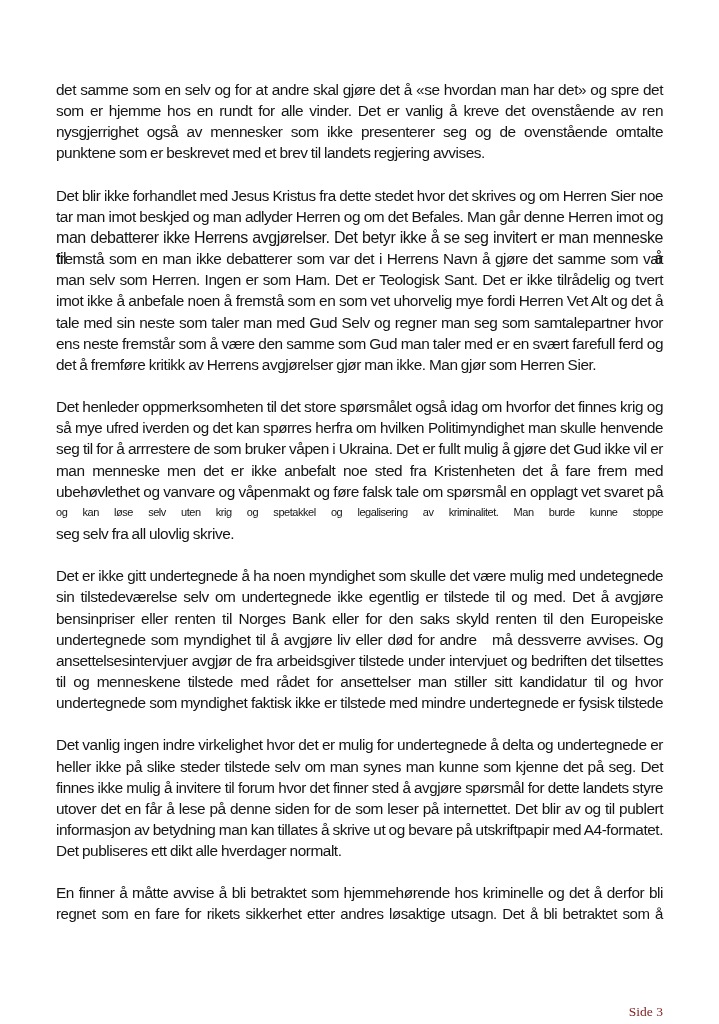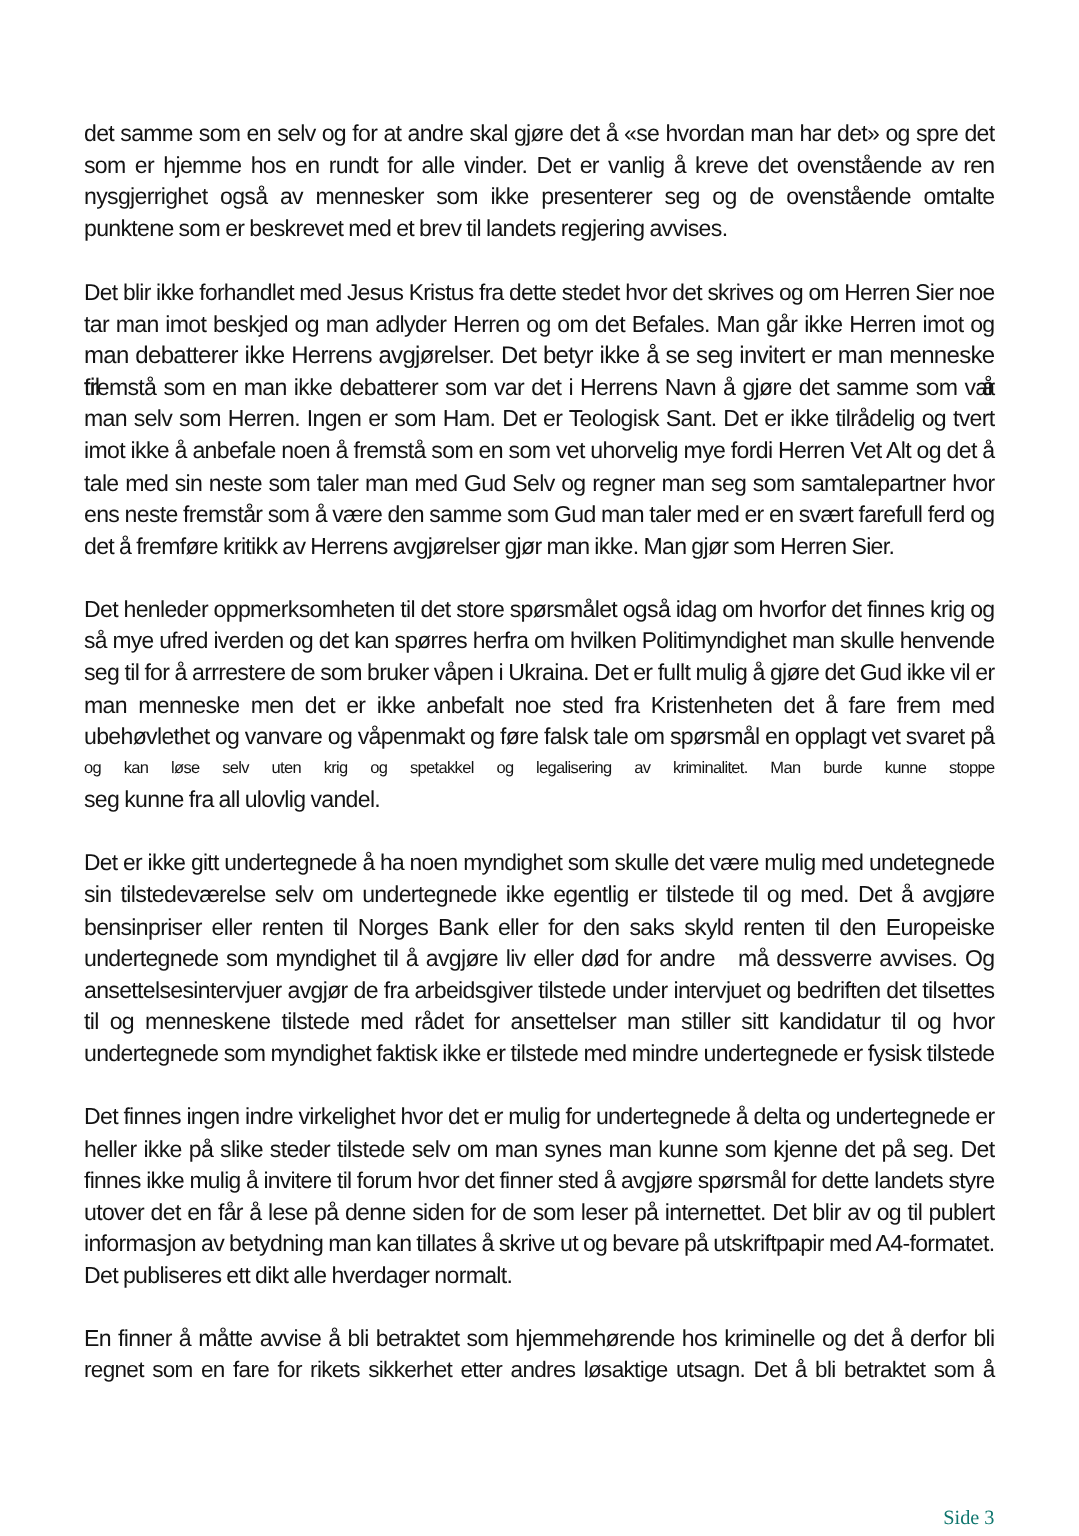--- a/index.html
+++ b/index.html
@@ -47,65 +47,65 @@
   .line.last {
     text-align: left;
     text-align-last: left;
   }
   .footer {
     position: absolute;
     right: 56px;
     top: 988px;
     font-family: "Liberation Serif", serif;
     font-size: 13.5px;
-    color: #0f766e;
+    color: #7f1d1d;
   }
 </style>
 </head>
 <body>
 
 <div class="page">
   <div class="body-text" id="body-text">
       <div class="para">
         <span class="line" style="white-space: normal; font-size: 15.4px;">det samme som en selv og for at andre skal gjøre det å «se hvordan man har det» og spre det</span>
         <span class="line" style="white-space: normal; font-size: 15.4px;">som er hjemme hos en rundt for alle vinder. Det er vanlig å kreve det ovenstående av ren</span>
         <span class="line" style="white-space: normal; font-size: 15.4px;">nysgjerrighet også av mennesker som ikke presenterer seg og de ovenstående omtalte</span>
         <span class="line last" style="white-space: normal; font-size: 15.4px;">punktene som er beskrevet med et brev til landets regjering avvises.</span>
       </div>
       <div class="para">
         <span class="line" style="white-space: normal; font-size: 15.2px;">Det blir ikke forhandlet med Jesus Kristus fra dette stedet hvor det skrives og om Herren Sier noe</span>
-        <span class="line" style="white-space: normal; font-size: 15.4px;">tar man imot beskjed og man adlyder Herren og om det Befales. Man går ikke Herren imot og</span>
+        <span class="line" style="white-space: normal; font-size: 15.4px;">tar man imot beskjed og man adlyder Herren og om det Befales. Man går denne Herren imot og</span>
         <span class="line" style="white-space: normal; font-size: 16px;">man debatterer ikke Herrens avgjørelser. Det betyr ikke å se seg invitert er man menneske til å</span>
         <span class="line" style="white-space: normal; font-size: 15.4px;">fremstå som en man ikke debatterer som var det i Herrens Navn å gjøre det samme som var</span>
         <span class="line" style="white-space: normal; font-size: 15.4px;">man selv som Herren. Ingen er som Ham. Det er Teologisk Sant. Det er ikke tilrådelig og tvert</span>
         <span class="line" style="white-space: normal; font-size: 15.4px;">imot ikke å anbefale noen å fremstå som en som vet uhorvelig mye fordi Herren Vet Alt og det å</span>
         <span class="line" style="white-space: normal; font-size: 15.4px;">tale med sin neste som taler man med Gud Selv og regner man seg som samtalepartner hvor</span>
         <span class="line" style="white-space: normal; font-size: 15.4px;">ens neste fremstår som å være den samme som Gud man taler med er en svært farefull ferd og</span>
         <span class="line last" style="white-space: normal; font-size: 15.4px;">det å fremføre kritikk av Herrens avgjørelser gjør man ikke. Man gjør som Herren Sier.</span>
       </div>
       <div class="para">
         <span class="line" style="white-space: normal; font-size: 15.4px;">Det henleder oppmerksomheten til det store spørsmålet også idag om hvorfor det finnes krig og</span>
         <span class="line" style="white-space: normal; font-size: 15.2px;">så mye ufred iverden og det kan spørres herfra om hvilken Politimyndighet man skulle henvende</span>
         <span class="line" style="white-space: normal; font-size: 15.4px;">seg til for å arrrestere de som bruker våpen i Ukraina. Det er fullt mulig å gjøre det Gud ikke vil er</span>
         <span class="line" style="white-space: normal; font-size: 15.4px;">man menneske men det er ikke anbefalt noe sted fra Kristenheten det å fare frem med</span>
         <span class="line" style="white-space: normal; font-size: 15.4px;">ubehøvlethet og vanvare og våpenmakt og føre falsk tale om spørsmål en opplagt vet svaret på</span>
         <span class="line" style="white-space: normal; font-size: 11px;">og kan løse selv uten krig og spetakkel og legalisering av kriminalitet. Man burde kunne stoppe</span>
-        <span class="line last" style="white-space: normal; font-size: 15.4px;">seg kunne fra all ulovlig vandel.</span>
+        <span class="line last" style="white-space: normal; font-size: 15.4px;">seg selv fra all ulovlig skrive.</span>
       </div>
       <div class="para">
         <span class="line" style="white-space: normal; font-size: 15.2px;">Det er ikke gitt undertegnede å ha noen myndighet som skulle det være mulig med undetegnede</span>
         <span class="line" style="white-space: normal; font-size: 15.4px;">sin tilstedeværelse selv om undertegnede ikke egentlig er tilstede til og med. Det å avgjøre</span>
         <span class="line" style="white-space: normal; font-size: 15.4px;">bensinpriser eller renten til Norges Bank eller for den saks skyld renten til den Europeiske</span>
         <span class="line" style="white-space: normal; font-size: 15.4px;">undertegnede som myndighet til å avgjøre liv eller død for andre &nbsp; må dessverre avvises. Og</span>
         <span class="line" style="white-space: normal; font-size: 15.4px;">ansettelsesintervjuer avgjør de fra arbeidsgiver tilstede under intervjuet og bedriften det tilsettes</span>
         <span class="line" style="white-space: normal; font-size: 15.4px;">til og menneskene tilstede med rådet for ansettelser man stiller sitt kandidatur til og hvor</span>
         <span class="line" style="white-space: normal; font-size: 15.4px;">undertegnede som myndighet faktisk ikke er tilstede med mindre undertegnede er fysisk tilstede</span>
       </div>
       <div class="para">
-        <span class="line" style="white-space: normal; font-size: 15.4px;">Det finnes ingen indre virkelighet hvor det er mulig for undertegnede å delta og undertegnede er</span>
+        <span class="line" style="white-space: normal; font-size: 15.4px;">Det vanlig ingen indre virkelighet hvor det er mulig for undertegnede å delta og undertegnede er</span>
         <span class="line" style="white-space: normal; font-size: 15.4px;">heller ikke på slike steder tilstede selv om man synes man kunne som kjenne det på seg. Det</span>
         <span class="line" style="white-space: normal; font-size: 15.2px;">finnes ikke mulig å invitere til forum hvor det finner sted å avgjøre spørsmål for dette landets styre</span>
         <span class="line" style="white-space: normal; font-size: 15.4px;">utover det en får å lese på denne siden for de som leser på internettet. Det blir av og til publert</span>
         <span class="line" style="white-space: normal; font-size: 15.4px;">informasjon av betydning man kan tillates å skrive ut og bevare på utskriftpapir med A4-formatet.</span>
         <span class="line last" style="white-space: normal; font-size: 15.4px;">Det publiseres ett dikt alle hverdager normalt.</span>
       </div>
       <div class="para">
         <span class="line" style="white-space: normal; font-size: 15.4px;">En finner å måtte avvise å bli betraktet som hjemmehørende hos kriminelle og det å derfor bli</span>
         <span class="line" style="white-space: normal; font-size: 15px;">regnet som en fare for rikets sikkerhet etter andres løsaktige utsagn. Det å bli betraktet som å</span>
       </div>

